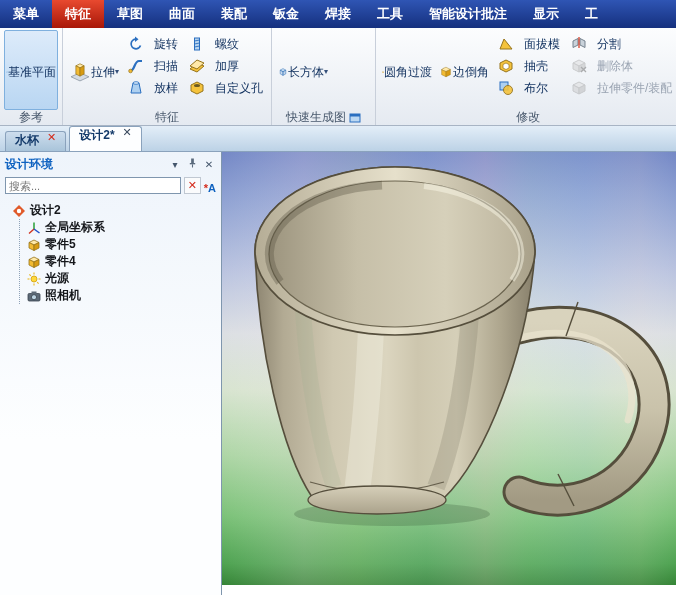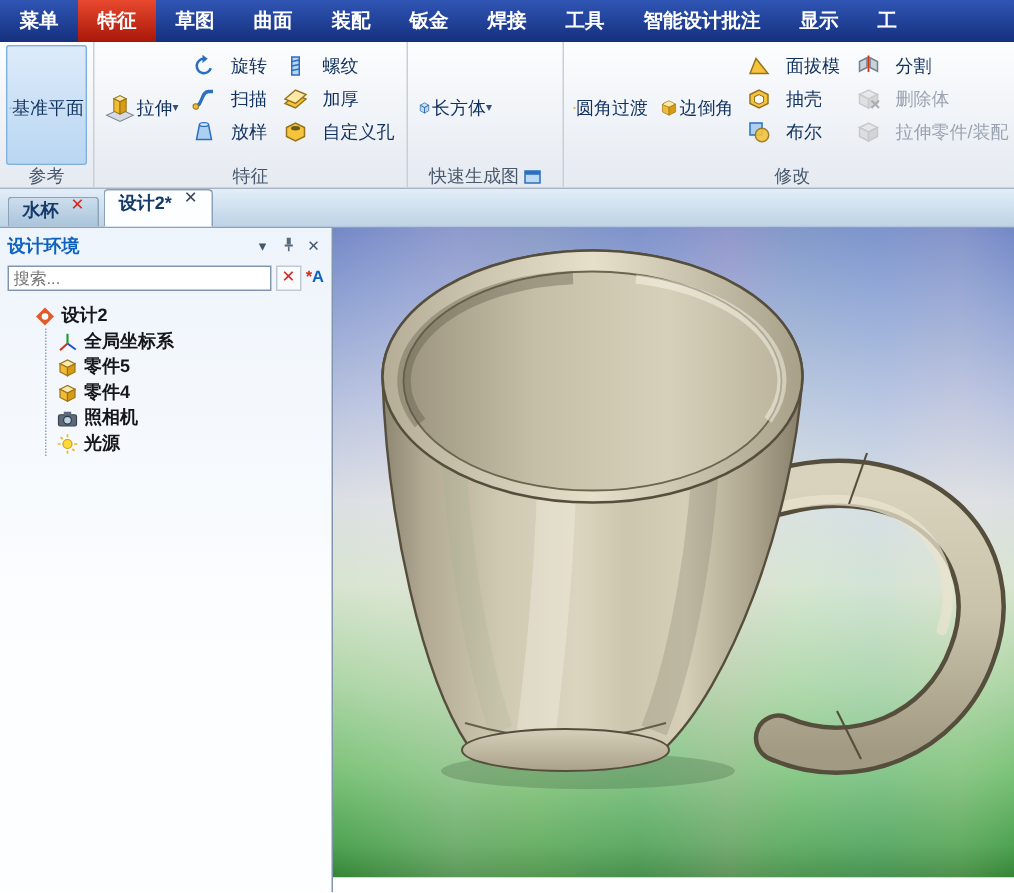--- a/index.html
+++ b/index.html
@@ -46,30 +46,30 @@
   .tab-close.red{color:#d42a1a}
   .tab-close.dark{color:#3a4a5e}
 
   
   .content{display:flex;height:443px}
   .sidepanel{width:222px;min-width:222px;background:linear-gradient(180deg,#eef4fb,#fdfeff 65%);
              border-right:1px solid #7f96ae;display:flex;flex-direction:column}
   .panel-header{display:flex;align-items:center;padding:4px 5px 2px;color:#0f62c0;font-weight:bold;font-size:12px}
   .panel-header .sp{flex:1}
   .ph-icon{width:14px;text-align:center;color:#44566c;font-size:10px;margin-left:3px;cursor:pointer;line-height:12px}
-  .search-row{display:flex;align-items:center;gap:3px;padding:2px 5px 4px}
+  .search-row{display:flex;align-items:flex-end;gap:3px;padding:2px 5px 4px}
   .search-input{flex:1;height:17px;border:1px solid #7f96ae;font-size:11px;padding:0 3px;color:#555;
                 background:#fff;font-family:inherit;min-width:0}
   .search-clear{width:17px;height:17px;border:1px solid #c0c8d2;background:#fafbfc;color:#d42a1a;
                 font-weight:bold;font-size:11px;line-height:15px;text-align:center;cursor:pointer}
   .filter-ic{font-size:11px;font-weight:bold;cursor:pointer;line-height:1}
   .filter-ic .star{color:#d42a1a}
   .filter-ic .letter{color:#0f62c0}
 
-  .tree{padding:4px 2px 0 23px;font-size:12px;color:#15171b;flex:1;font-weight:bold}
+  .tree{padding:4px 2px 0 12px;font-size:12px;color:#15171b;flex:1;font-weight:bold}
   .tree-row{display:flex;align-items:center;gap:4px;height:17px;white-space:nowrap;cursor:default}
   .tree-children{margin-left:7px;border-left:1px dotted #8fa2b8;padding-left:7px}
 
   .viewport{flex:1;position:relative;background:#fff;overflow:hidden}
   svg.scene{display:block}
 </style>
 </head>
 <body>
 
 <div id="app">
@@ -320,39 +320,39 @@
           <div class="tree-row">
             <svg class="ticon" viewBox="0 0 14 14">
               <polygon points="2,4.5 7,2 12,4.5 7,7" fill="#ffe9a8" stroke="#96741c" stroke-width=".8"></polygon>
               <polygon points="2,4.5 7,7 7,12.5 2,10" fill="#f2bb33" stroke="#96741c" stroke-width=".8"></polygon>
               <polygon points="12,4.5 7,7 7,12.5 12,10" fill="#d89b12" stroke="#96741c" stroke-width=".8"></polygon>
             </svg>
             <span>零件4</span>
           </div>
           <div class="tree-row">
             <svg class="ticon" viewBox="0 0 14 14">
-              <rect x="1" y="4.5" width="12" height="7.5" rx="1.2" fill="#5d6a77" stroke="#39434e" stroke-width=".8"></rect>
-              <rect x="4.5" y="2.5" width="5" height="2.5" fill="#5d6a77"></rect>
-              <circle cx="7" cy="8.2" r="2.6" fill="#bcd3e2" stroke="#2c3640" stroke-width=".8"></circle>
-            </svg>
-            <span>照相机</span>
-          </div>
-          <div class="tree-row">
-            <svg class="ticon" viewBox="0 0 14 14">
               <circle cx="7" cy="7" r="3" fill="#ffd83a" stroke="#cf9e10" stroke-width=".8"></circle>
               <g stroke="#e7b81e" stroke-width="1.1">
                 <line x1="7" y1="0.5" x2="7" y2="2.5"></line>
                   <line x1="7" y1="11.5" x2="7" y2="13.5"></line>
                 <line x1="0.5" y1="7" x2="2.5" y2="7"></line>
                   <line x1="11.5" y1="7" x2="13.5" y2="7"></line>
                 <line x1="2.4" y1="2.4" x2="3.8" y2="3.8"></line>
                   <line x1="10.2" y1="10.2" x2="11.6" y2="11.6"></line>
               </g>
             </svg>
             <span>光源</span>
+          </div>
+          <div class="tree-row">
+            <svg class="ticon" viewBox="0 0 14 14">
+              <rect x="1" y="4.5" width="12" height="7.5" rx="1.2" fill="#5d6a77" stroke="#39434e" stroke-width=".8"></rect>
+              <rect x="4.5" y="2.5" width="5" height="2.5" fill="#5d6a77"></rect>
+              <circle cx="7" cy="8.2" r="2.6" fill="#bcd3e2" stroke="#2c3640" stroke-width=".8"></circle>
+            </svg>
+            <span>照相机</span>
           </div>
         </div>
       </div>
     </div>
 
     <div class="viewport">
       <svg class="scene" width="454" height="433" viewBox="0 0 454 433">
         <defs>
           <linearGradient id="bgv" x1="0" y1="0" x2="0" y2="1">
             <stop offset="0" stop-color="#7488c6"></stop>

